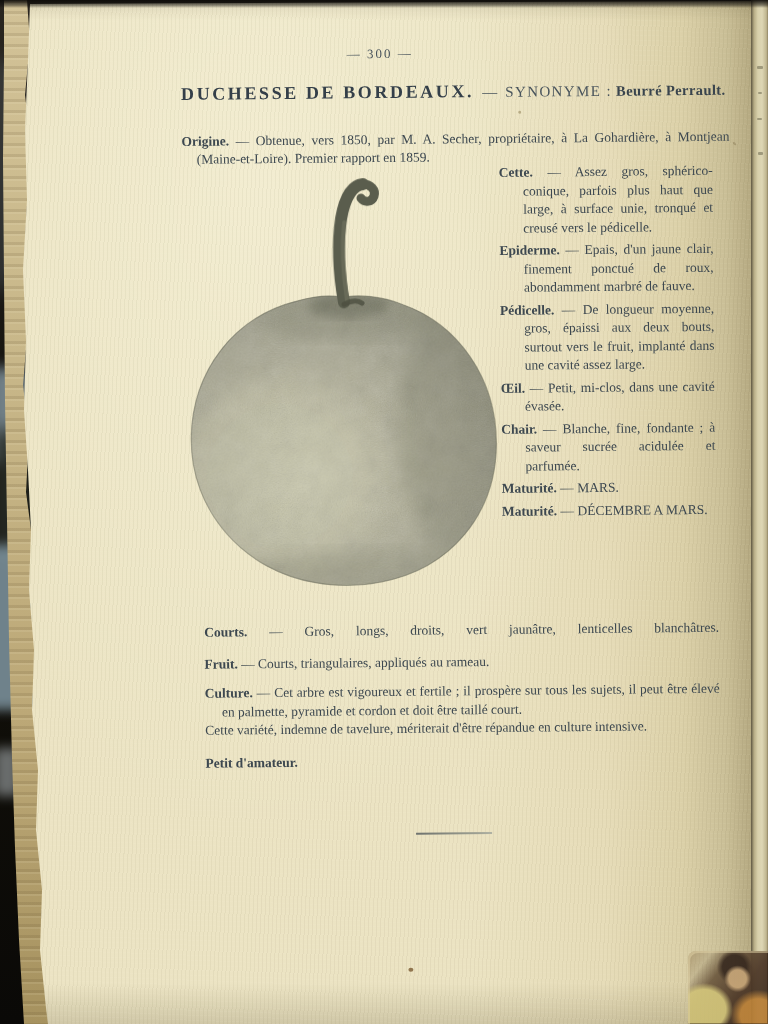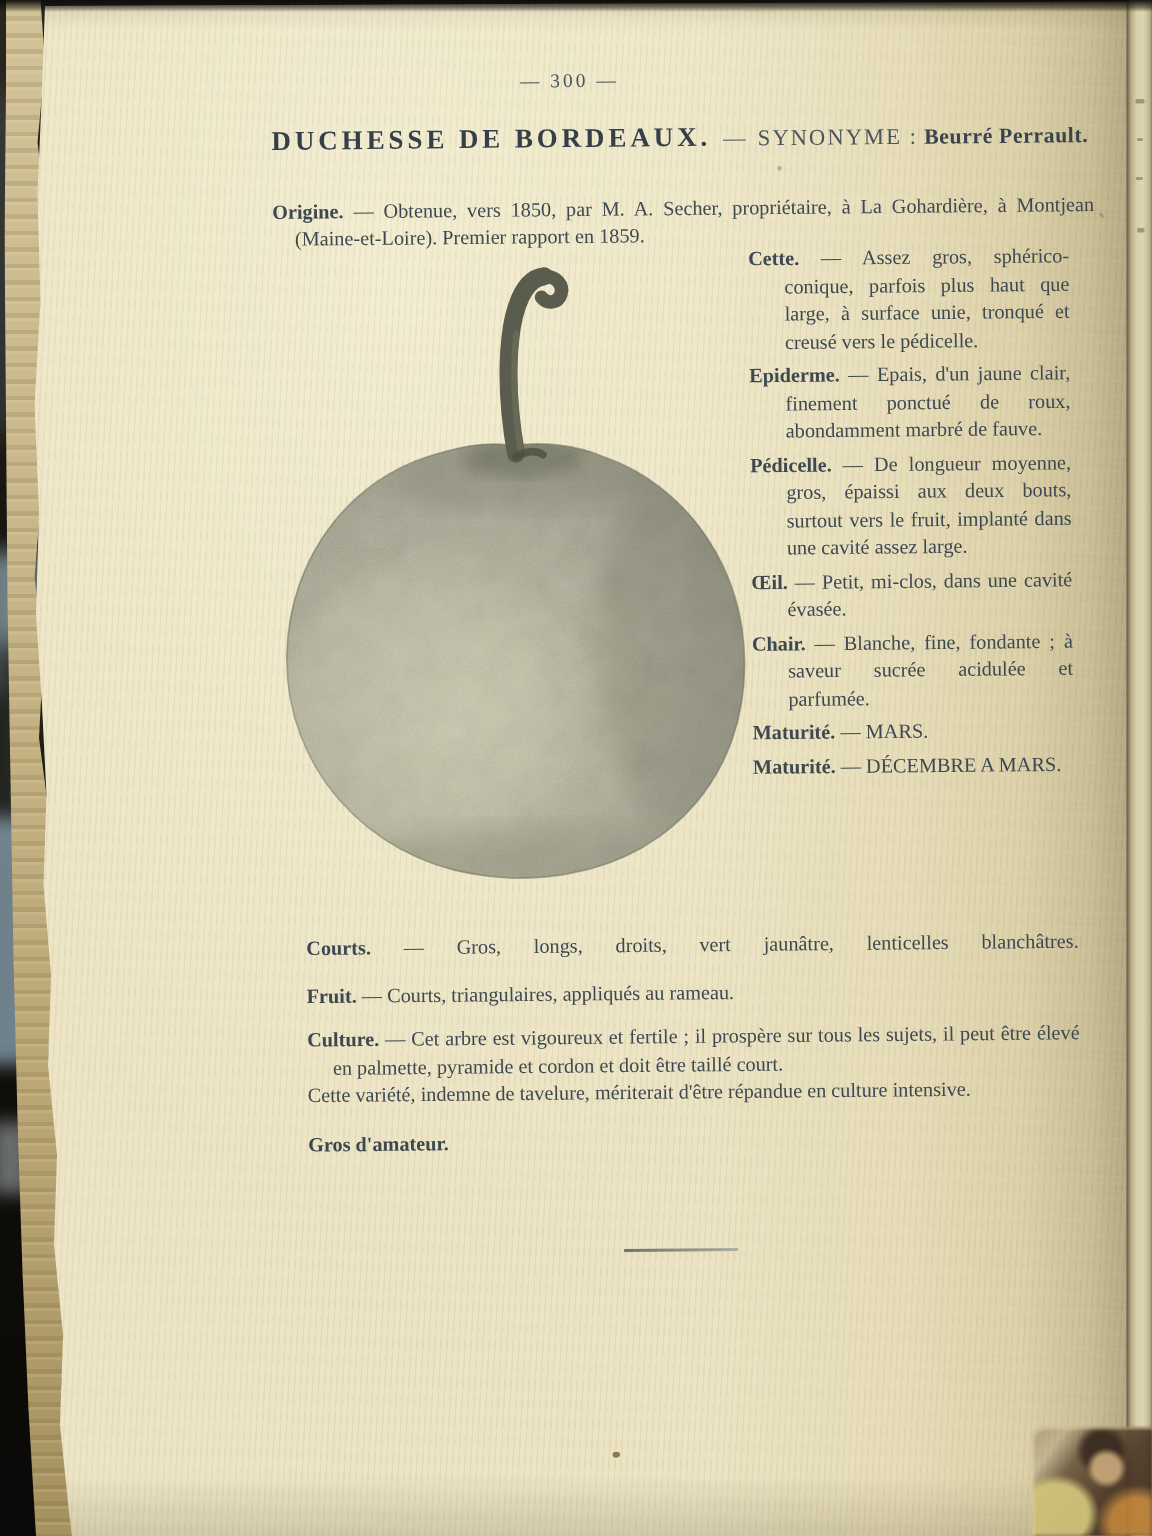--- a/index.html
+++ b/index.html
@@ -177,21 +177,21 @@
       <p><span class="lbl">Chair.</span> <span>— Blanche, fine, fondante ; à saveur sucrée acidulée et parfumée.</span></p>
       <p><span class="lbl">Maturité.</span> <span>— MARS.</span></p>
       <p><span class="lbl">Maturité.</span> <span>— DÉCEMBRE A MARS.</span></p>
     </div>
 
     <div class="pos notes bodytext">
       <p class="n0"><span class="lbl">Courts.</span> <span>— Gros, longs, droits, vert jaunâtre, lenticelles blanchâtres.</span></p>
       <p class="n1"><span class="lbl">Fruit.</span> <span>— Courts, triangulaires, appliqués au rameau.</span></p>
       <p class="n2"><span class="lbl">Culture.</span> <span>— Cet arbre est vigoureux et fertile ; il prospère sur tous les sujets, il peut être élevé en palmette, pyramide et cordon et doit être taillé court.</span></p>
       <p class="n3"><span>Cette variété, indemne de tavelure, mériterait d'être répandue en culture intensive.</span></p>
-      <p class="n4"><span class="lbl">Gros d'amateur.</span></p>
+      <p class="n4"><span class="lbl">Petit d'amateur.</span></p>
     </div>
 
     <div class="pos rule"></div>
     <div class="pos speck1"></div>
     <div class="pos speck2"></div>
     <div class="pos speck3"></div>
   </div>
 
   <div class="topstrip"></div>
   <div class="photo-inset"></div>

